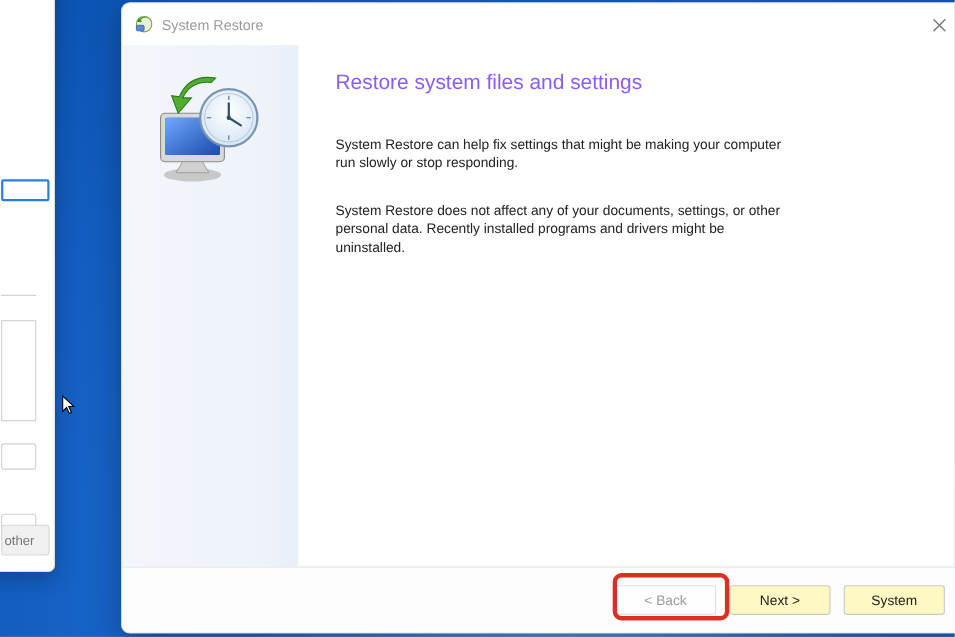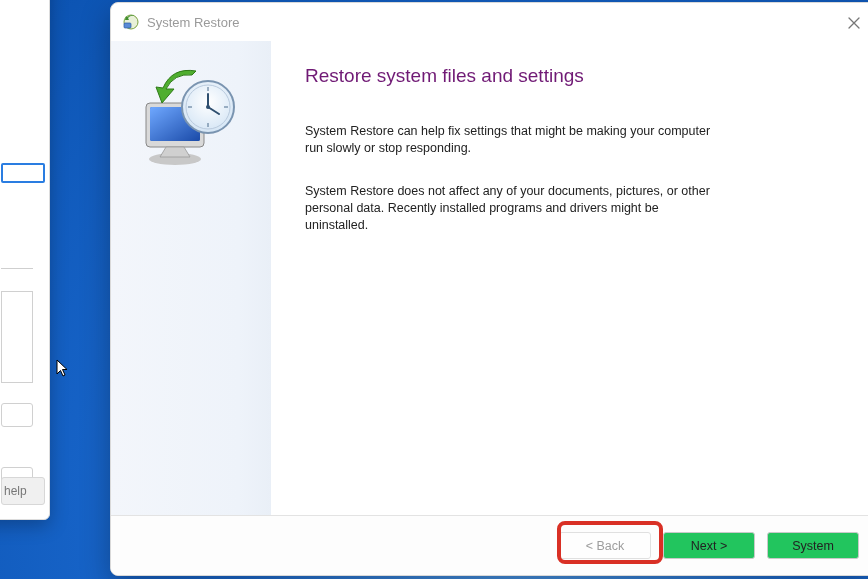--- a/index.html
+++ b/index.html
@@ -113,21 +113,21 @@
       padding-top: 26px;
     }
     .main {
       flex: 1;
       padding: 24px 34px 10px 34px;
       color: #1b1b1b;
     }
     .heading {
       font-size: 19px;
       font-weight: 400;
-      color: #701a75;
+      color: #8b5cf6;
       margin-bottom: 36px;
     }
     .para {
       font-size: 12.5px;
       color: #222;
       line-height: 1.35;
       max-width: 410px;
       margin-bottom: 26px;
     }
     .footer {
@@ -139,21 +139,21 @@
       gap: 12px;
       padding: 0 18px;
       background: #fdfdfd;
     }
     .btn {
       min-width: 92px;
       height: 27px;
       padding: 0 14px;
       border: 1px solid #c9c9c9;
       border-radius: 3px;
-      background: #22c55e;
+      background: #fef9c3;
       font-size: 12.5px;
       color: #222;
       cursor: pointer;
       display: inline-flex;
       align-items: center;
       justify-content: center;
     }
     .btn.disabled {
       color: #9d9d9d;
       border-color: #e0e0e0;
@@ -187,21 +187,21 @@
 
 <div class="desktop-bg"></div>
 
 <div class="under-window">
   <div class="under-field blue"></div>
   <div class="under-sep"></div>
   <div class="under-tall"></div>
   <div class="under-btn1"></div>
   <div class="under-btn2"></div>
   <div class="under-apply">
-    <span>help</span>
+    <span>other</span>
   </div>
 </div>
 
 <div class="dialog">
   <div class="titlebar">
     <span class="title-icon">
       <svg width="18" height="18" viewBox="0 0 18 18">
         <circle cx="10" cy="9" r="7" fill="#e8f0d8" stroke="#7aa23f" stroke-width="1"></circle>
         <rect x="3" y="10" width="7" height="5" rx="1" fill="#5a8bd6" stroke="#2a5aa0" stroke-width="0.7"></rect>
         <path d="M 13 3 A 6 6 0 0 0 7 5 L 8 7 L 4 7 L 5 3 L 6 4.2 A 7 7 0 0 1 13 2.5 Z" fill="#3f8f2f"></path>
@@ -247,21 +247,21 @@
         <line x1="72" y1="40" x2="83" y2="47" stroke="#2f4f6f" stroke-width="2" stroke-linecap="round"></line>
         <circle cx="72" cy="40" r="2" fill="#2f4f6f"></circle>
 
         <path d="M 56 8 Q 38 6 30 22 L 38 22 L 26 36 L 20 20 L 27 21 Q 36 0 60 4 Z" fill="#4fae2f" stroke="#2f7a18" stroke-width="1"></path>
       </svg>
     </div>
 
     <div class="main">
       <div class="heading">Restore system files and settings</div>
       <div class="para">System Restore can help fix settings that might be making your computer run slowly or stop responding.</div>
-      <div class="para">System Restore does not affect any of your documents, pictures, or other personal data. Recently installed programs and drivers might be uninstalled.</div>
+      <div class="para">System Restore does not affect any of your documents, settings, or other personal data. Recently installed programs and drivers might be uninstalled.</div>
     </div>
   </div>
 
   <div class="footer">
     <button class="btn disabled">
       <span>&lt; Back</span>
     </button>
     <button class="btn">
       <span>Next &gt;</span>
     </button>

